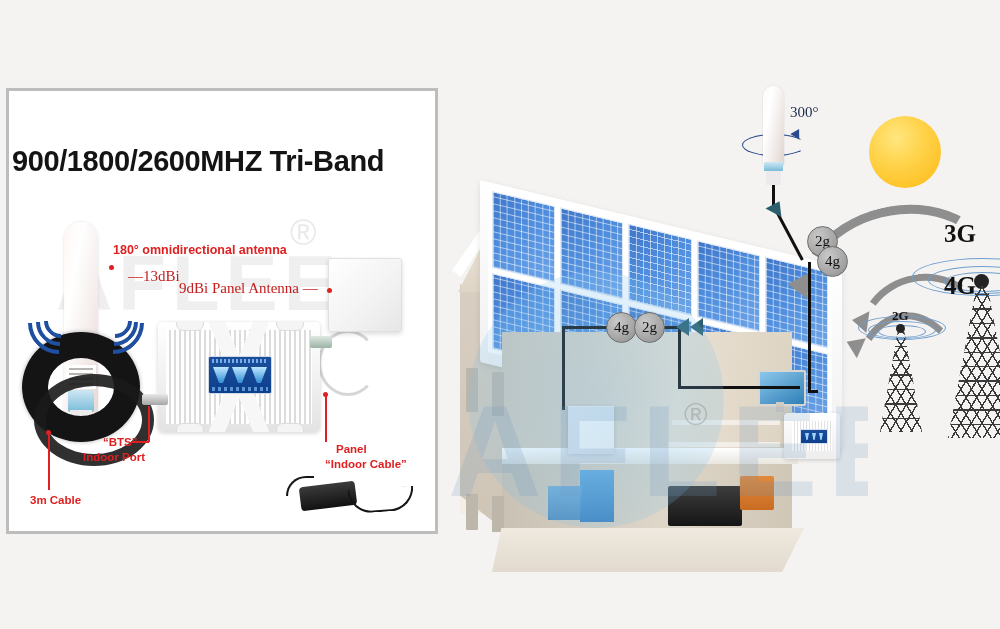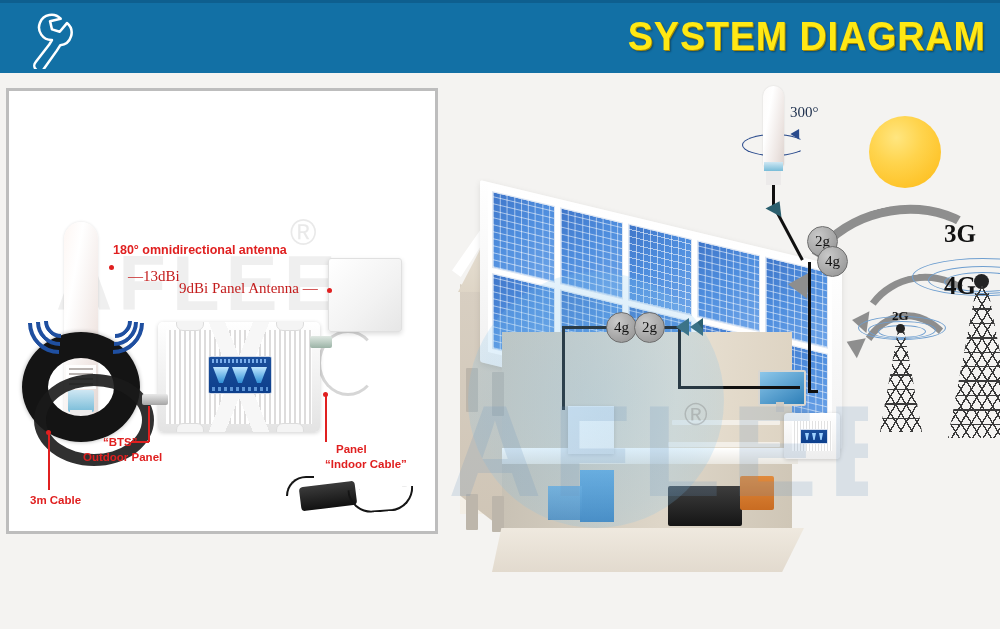--- a/index.html
+++ b/index.html
@@ -371,29 +371,24 @@
   .wm-reg-scene{
     position:absolute;left:244px;top:320px;
     font-size:32px;color:rgba(110,110,110,.30);z-index:15;
   }
 </style>
 </head>
 <body>
 
 <div class="stage">
 
-  <div class="header">
-    <svg class="wrench" viewBox="0 0 60 60">
-      <path d="M40 8 a13 13 0 1 0 -9 22 l-3 5 -14 18 a5.5 5.5 0 0 0 8.5 7 l13.5 -19 3.5 -5.5 a13 13 0 0 0 7 -23 l-7.5 9 -8 -2.5 -2 -8.5 z" fill="none" stroke="#ffffff" stroke-width="2.6" stroke-linejoin="round"></path>
-    </svg>
-    <div class="header-title">SYSTEM DIAGRAM</div>
-  </div>
 
   <div class="left-panel"></div>
 
+  <div class="panel-title">900/1800/2600MHZ Tri-Band</div>
 
   <div class="wm-left">AFLEE</div>
   <div class="wm-reg-left">®</div>
 
   <div class="omni-l"></div>
   <div class="omni-l-lbl">
       <i></i>
       <i></i>
       <i></i>
       <i></i>
@@ -445,21 +440,21 @@
   <div class="cal" style="left:113px;top:243px;font-size:12.5px;">180° omnidirectional antenna</div>
   <div class="cal serif" style="left:128px;top:268px;">—13dBi</div>
   <div class="dot" style="left:109px;top:265px;"></div>
 
   <div class="cal serif" style="left:179px;top:280px;">9dBi Panel Antenna —</div>
   <div class="dot" style="left:327px;top:288px;"></div>
 
   <div class="lead" style="left:148px;top:406px;width:1.6px;height:36px;"></div>
   <div class="lead" style="left:131px;top:441px;width:18px;height:1.6px;"></div>
   <div class="cal" style="left:103px;top:436px;">“BTS”</div>
-  <div class="cal" style="left:83px;top:451px;">Outdoor Panel</div>
+  <div class="cal" style="left:83px;top:451px;">Indoor Port</div>
 
   <div class="lead" style="left:325px;top:394px;width:1.6px;height:48px;"></div>
   <div class="dot" style="left:323px;top:392px;"></div>
   <div class="cal" style="left:336px;top:443px;">Panel</div>
   <div class="cal" style="left:325px;top:458px;">“Indoor Cable”</div>
 
   <div class="lead" style="left:48px;top:432px;width:1.6px;height:58px;"></div>
   <div class="dot" style="left:46px;top:430px;"></div>
   <div class="cal" style="left:30px;top:494px;">3m Cable</div>
 

